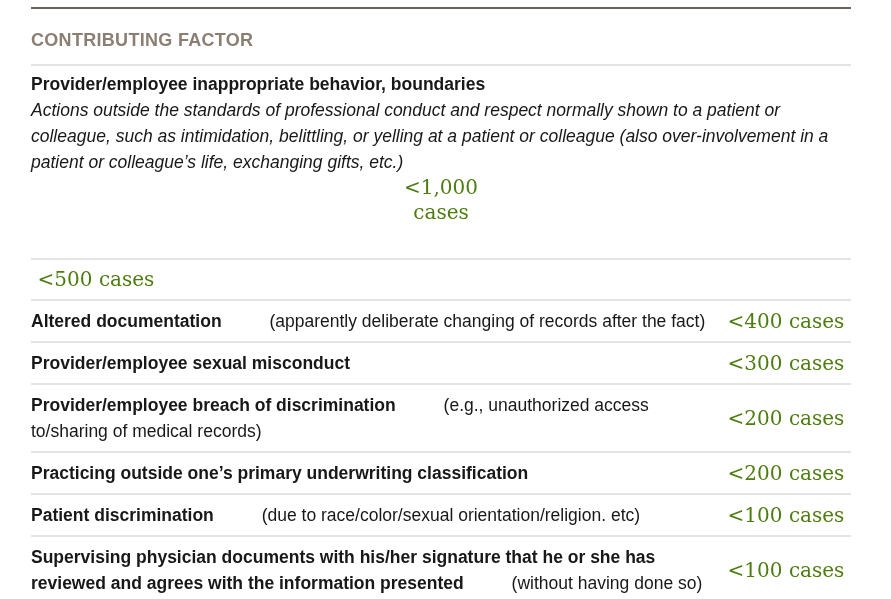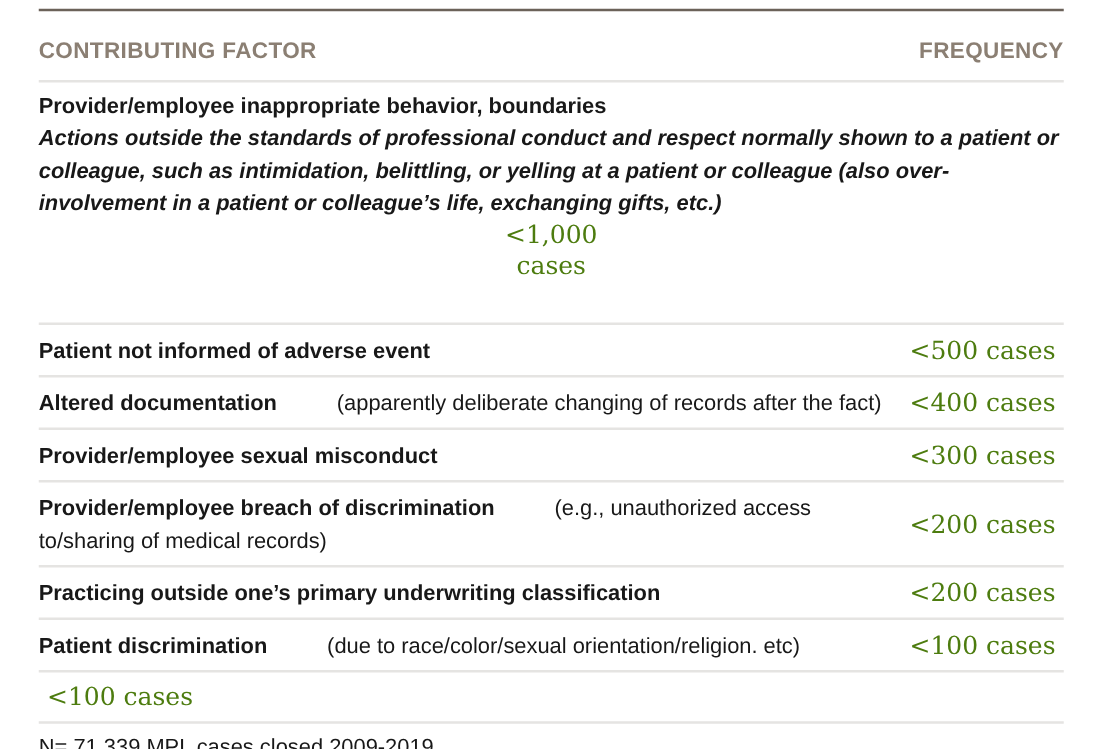--- a/index.html
+++ b/index.html
@@ -51,21 +51,21 @@
   }
   .factor-title {
     font-weight: bold;
   }
   .factor-note {
     font-weight: normal;
     margin-left: 43px;
   }
   .factor-desc {
     font-style: italic;
-    font-weight: bold;
+    font-weight: normal;
   }
   .freq-cell {
     flex: 0 0 130px;
     width: 130px;
     text-align: center;
     font-family: "DejaVu Serif", "Liberation Serif", serif;
     font-size: 20px;
     line-height: 25px;
     color: #4d7c0f;
   }
@@ -82,39 +82,35 @@
 </style>
 </head>
 <body>
 
 <div class="table-wrap">
 
   <hr class="rule-dark">
 
   <div class="header-row">
     <div class="header-cell">CONTRIBUTING FACTOR</div>
-    <div class="header-cell">FREQUENCY</div>
   </div>
 
   <hr class="rule-light">
 
   <div class="row first">
     <div class="factor-cell">
       <div class="factor-title">Provider/employee inappropriate behavior, boundaries</div>
       <div class="factor-desc">Actions outside the standards of professional conduct and respect normally shown to a patient or colleague, such as intimidation, belittling, or yelling at a patient or colleague (also over-involvement in a patient or colleague’s life, exchanging gifts, etc.)</div>
     </div>
     <div class="freq-cell narrow">&lt;1,000 cases</div>
   </div>
 
   <hr class="rule-light">
 
   <div class="row">
-    <div class="factor-cell">
-      <span class="factor-title">Patient not informed of adverse event</span>
-    </div>
     <div class="freq-cell">&lt;500 cases</div>
   </div>
 
   <hr class="rule-light">
 
   <div class="row">
     <div class="factor-cell">
       <span class="factor-title">Altered documentation</span><span class="factor-note"> (apparently deliberate changing of records after the fact)</span>
     </div>
     <div class="freq-cell">&lt;400 cases</div>
@@ -152,20 +148,23 @@
   <div class="row">
     <div class="factor-cell">
       <span class="factor-title">Patient discrimination</span><span class="factor-note"> (due to race/color/sexual orientation/religion. etc)</span>
     </div>
     <div class="freq-cell">&lt;100 cases</div>
   </div>
 
   <hr class="rule-light">
 
   <div class="row">
+    <div class="factor-cell">
+      <span class="factor-title">Supervising physician documents with his/her signature that he or she has reviewed and agrees with the information presented</span><span class="factor-note"> (without having done so)</span>
+    </div>
     <div class="freq-cell">&lt;100 cases</div>
   </div>
 
   <hr class="rule-light">
 
   <div class="footer-row">N= 71,339 MPL cases closed 2009-2019</div>
 
   <hr class="rule-dark">
 
 </div>

